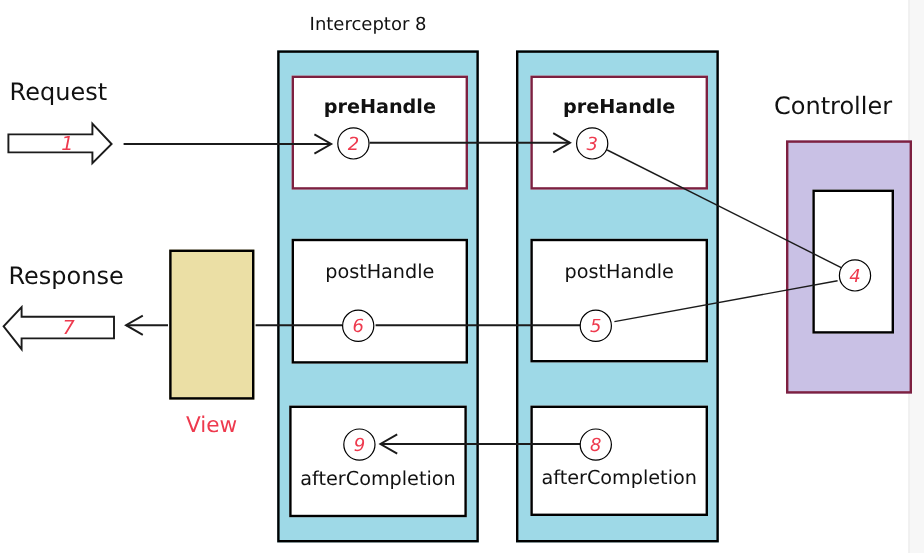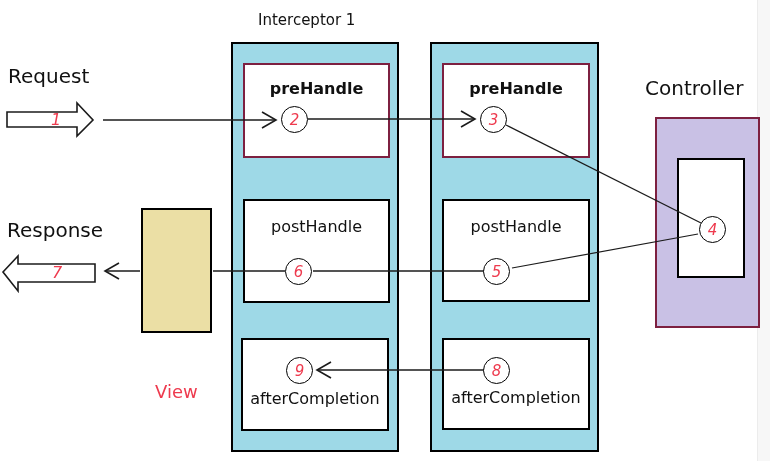--- a/index.html
+++ b/index.html
@@ -11,39 +11,39 @@
   .lbl{position:absolute;white-space:nowrap;}
   .title-lbl{font-size:15px;}
   .big-lbl{font-size:20px;text-align:right;}
   .icontainer{position:absolute;background:var(--cyan);border:2px solid #000;box-sizing:border-box;}
   .mbox{position:absolute;background:#fff;border:2px solid #000;box-sizing:border-box;font-size:16px;text-align:center;}
   .mbox.maroon{border-color:var(--maroon);font-weight:bold;}
   .mbox .mlabel{position:absolute;left:0;right:0;}
   .controller-box{position:absolute;background:var(--purple);border:2px solid var(--maroon);box-sizing:border-box;}
   .controller-inner{position:absolute;background:#fff;border:2px solid #000;box-sizing:border-box;}
   .view-box{position:absolute;background:var(--tan);border:2px solid #000;box-sizing:border-box;}
-  .view-lbl{font-size:18px;color:var(--red);margin-top:37px;}
+  .view-lbl{font-size:18px;color:var(--red);}
   .circle{
     position:absolute;width:27px;height:27px;border:1.4px solid #000;border-radius:50%;
     background:#fff;box-sizing:border-box;z-index:6;
     display:flex;align-items:center;justify-content:center;
     font-size:15px;font-style:italic;color:var(--red);
   }
   .arrow-num{
     position:absolute;z-index:6;font-size:16px;font-style:italic;color:var(--red);
   }
   svg.overlay{position:absolute;left:0;top:0;z-index:5;}
   .z1{z-index:1}.z2{z-index:2}
 </style>
 </head>
 <body>
 
 <div class="stage">
 
-  <div class="lbl title-lbl" style="left:258px;top:11px;">Interceptor 1</div>
+  <div class="lbl title-lbl" style="left:258px;top:11px;">Interceptor 8</div>
   <div class="lbl big-lbl" style="left:8px;top:64px;">Request</div>
   <div class="lbl big-lbl" style="left:645px;top:76px;">Controller</div>
   <div class="lbl big-lbl" style="left:7px;top:218px;">Response</div>
   <div class="lbl view-lbl" style="left:155px;top:344px;">View</div>
 
   <div class="icontainer z1" style="left:231px;top:42px;width:168px;height:410px;"></div>
   <div class="mbox maroon z2" style="left:243px;top:63px;width:147px;height:95px;">
     <span class="mlabel" style="top:14px;">preHandle</span>
   </div>
   <div class="mbox z2" style="left:243px;top:199px;width:147px;height:104px;">

